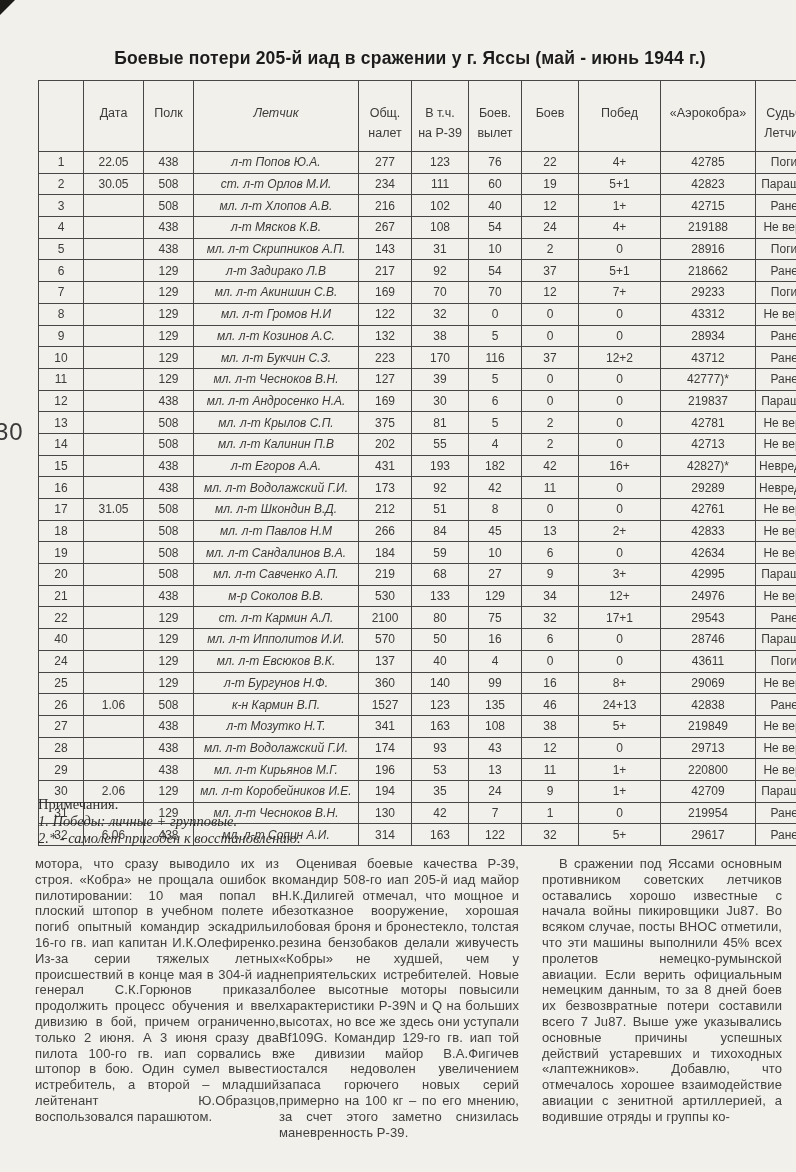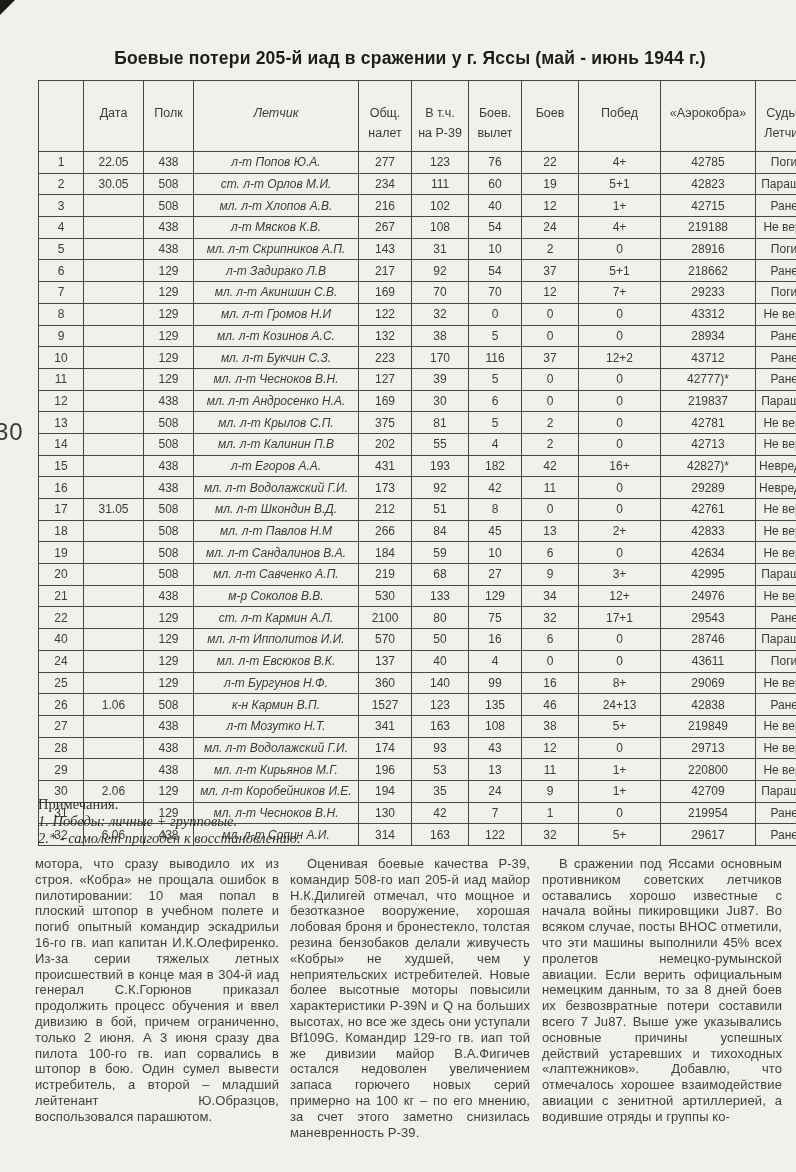--- a/index.html
+++ b/index.html
@@ -64,21 +64,21 @@
   .notes-heading{font-style:normal;}
   .notes .note-item{font-style:italic;}
   .bodycol{
     position:absolute;top:856px;margin:0;
     font-size:13px;line-height:15.8px;
     text-align:justify;color:#414141;
     letter-spacing:.1px;
   }
   .bodycol.indent{text-indent:17px;}
   .col1{left:35px;width:244px;}
-  .col2{left:290px;width:240px;}
+  .col2{left:279px;width:240px;}
   .col3{left:542px;width:240px;}
 </style>
 </head>
 <body>
 
 <div class="page">
   <div class="corner-mark"></div>
   <div class="margin-num">30</div>
 
   <h1 class="title">Боевые потери 205-й иад в сражении у г. Яссы (май - июнь 1944 г.)</h1>

